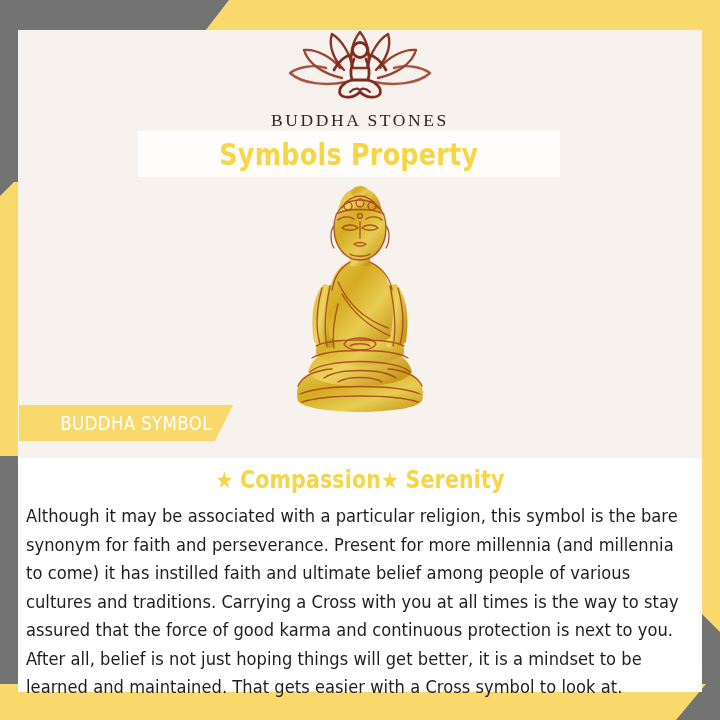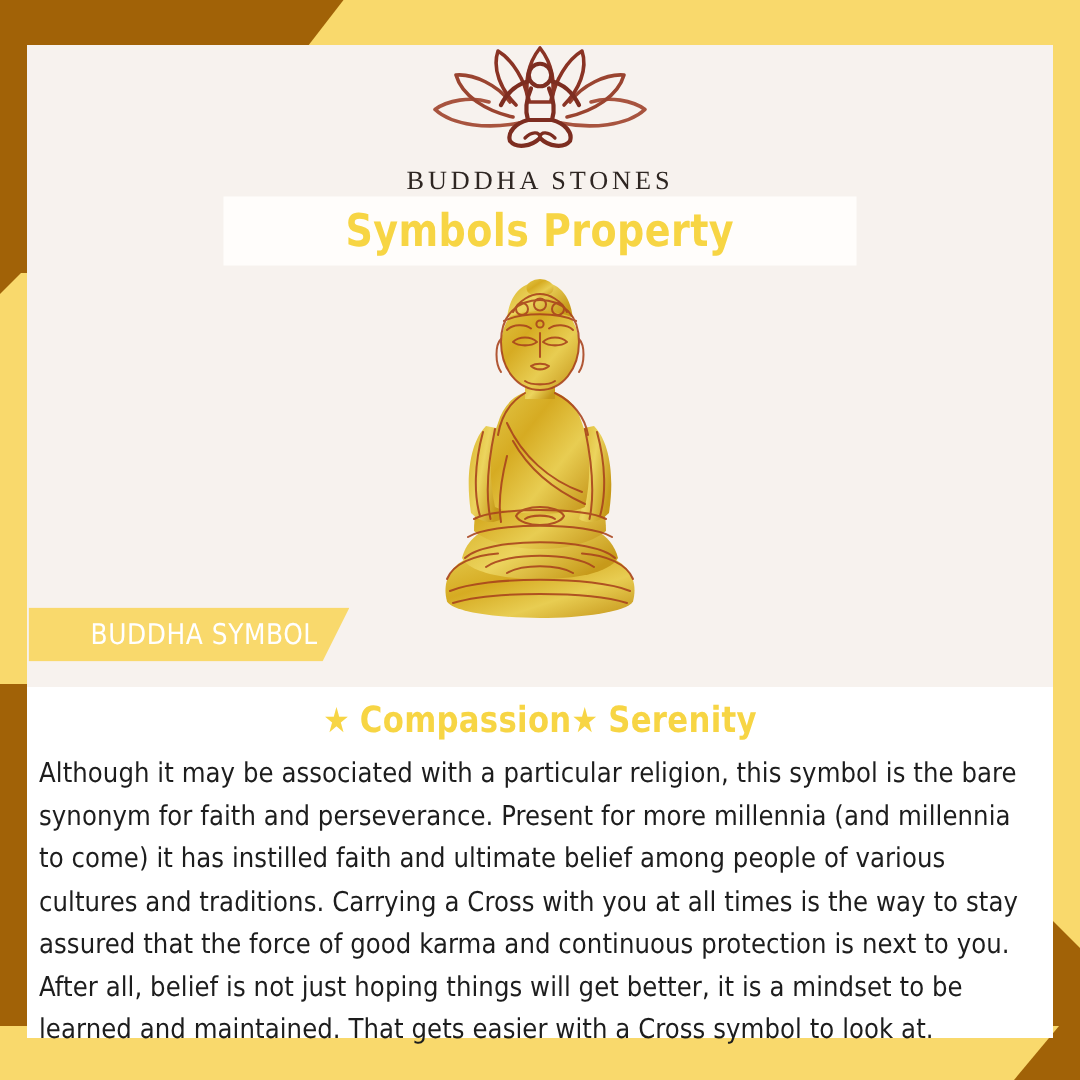--- a/index.html
+++ b/index.html
@@ -14,21 +14,21 @@
     font-family: "Liberation Sans", sans-serif;
     background: #f5f0eb;
     position: relative;
   }
 
   #page {
     position: absolute;
     inset: 0;
     width: 720px;
     height: 720px;
-    background: #a16207;
+    background: #737373;
     overflow: hidden;
     padding-left: 16px;
   }
 
   
   .deco-top {
     position: absolute;
     top: 0; left: 195px;
     width: 525px; height: 44px;
     background: #f9d96c;
@@ -84,21 +84,21 @@
     font-family: "Liberation Serif", serif;
     font-size: 17.5px;
     letter-spacing: 2.6px;
     color: #2e2622;
     font-weight: 400;
   }
 
   
   .title-banner {
     position: absolute;
-    left: 149px; top: 131px;
+    left: 138px; top: 131px;
     width: 422px; height: 46px;
     background: #fffdfb;
     display: flex;
     align-items: center;
     justify-content: center;
   }
   .title-text {
     font-family: "Liberation Sans Narrow", "DejaVu Sans Condensed", "Liberation Sans", sans-serif;
     font-weight: 700;
     font-size: 30px;

